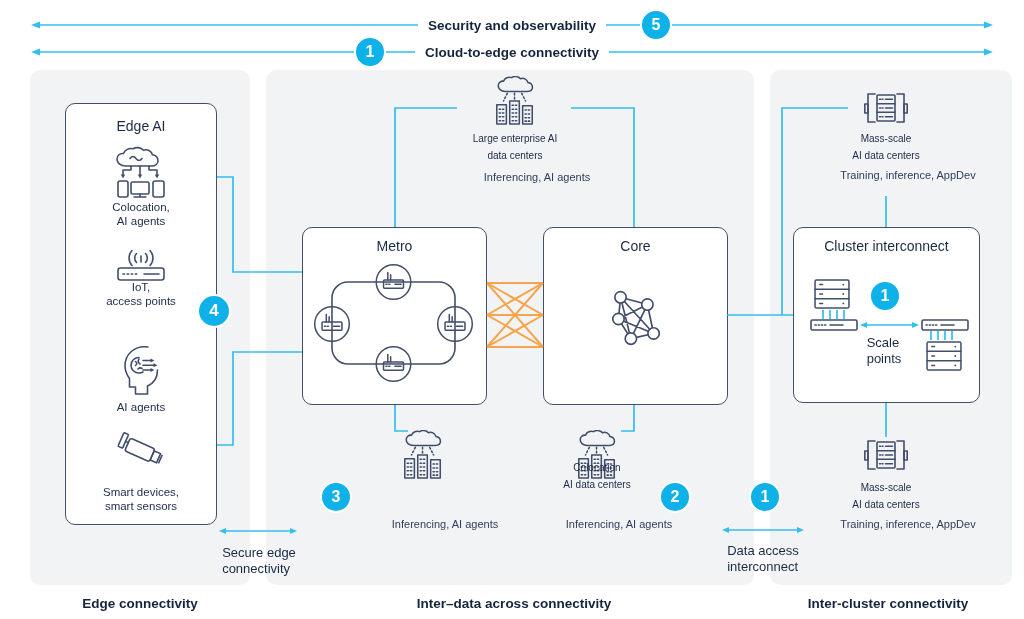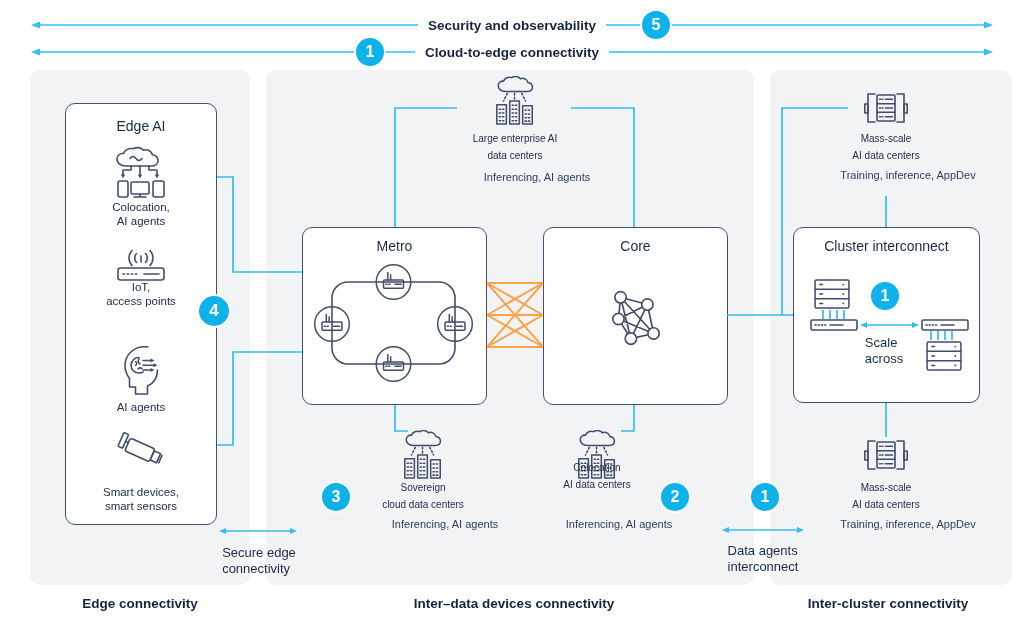--- a/index.html
+++ b/index.html
@@ -242,60 +242,56 @@
     <div>Smart devices,</div>
     <div>smart sensors</div>
   </div>
 
   <div class="gtitle" style="left:515px;top:130px">
     <div>Large enterprise AI</div>
     <div>data centers</div>
   </div>
   <div class="gsub" style="left:515px;top:171px">Inferencing, AI agents</div>
 
-  <div class="gtitle" style="left:423px;top:479px">
-    <div>Sovereign</div>
-    <div>cloud data centers</div>
-  </div>
   <div class="gsub" style="left:423px;top:518px">Inferencing, AI agents</div>
 
   <div class="gtitle" style="left:597px;top:459px">
     <div>Colocation</div>
     <div>AI data centers</div>
   </div>
   <div class="gsub" style="left:597px;top:518px">Inferencing, AI agents</div>
 
   <div class="gtitle" style="left:886px;top:130px">
     <div>Mass-scale</div>
     <div>AI data centers</div>
   </div>
   <div class="gsub" style="left:886px;top:169px">Training, inference, AppDev</div>
 
   <div class="small-alabel" style="left:884px;top:335px">
     <div>Scale</div>
-    <div>across</div>
+    <div>points</div>
   </div>
 
   <div class="gtitle" style="left:886px;top:479px">
     <div>Mass-scale</div>
     <div>AI data centers</div>
   </div>
   <div class="gsub" style="left:886px;top:518px">Training, inference, AppDev</div>
 
   <div class="small-alabel" style="left:259px;top:545px">
     <div>Secure edge</div>
     <div>connectivity</div>
   </div>
   <div class="small-alabel" style="left:763px;top:543px">
-    <div>Data agents</div>
+    <div>Data access</div>
     <div>interconnect</div>
   </div>
 
   <div class="footer" style="left:140px;top:596px">Edge connectivity</div>
-  <div class="footer" style="left:514px;top:596px">Inter–data devices connectivity</div>
+  <div class="footer" style="left:514px;top:596px">Inter–data across connectivity</div>
   <div class="footer" style="left:888px;top:596px">Inter-cluster connectivity</div>
 
   <div class="badge b32" style="left:640px;top:9px">5</div>
   <div class="badge b32" style="left:354px;top:36px">1</div>
   <div class="badge b34" style="left:197px;top:294px">4</div>
   <div class="badge b32" style="left:320px;top:481px">3</div>
   <div class="badge b32" style="left:659px;top:481px">2</div>
   <div class="badge b32" style="left:749px;top:481px">1</div>
   <div class="badge b32" style="left:869px;top:280px">1</div>
 

